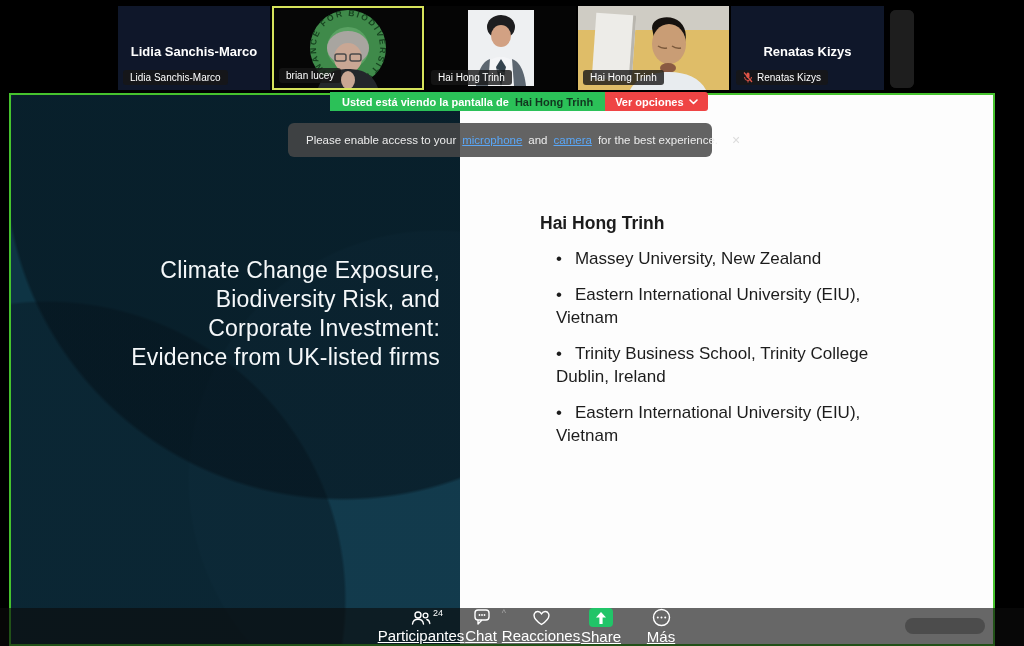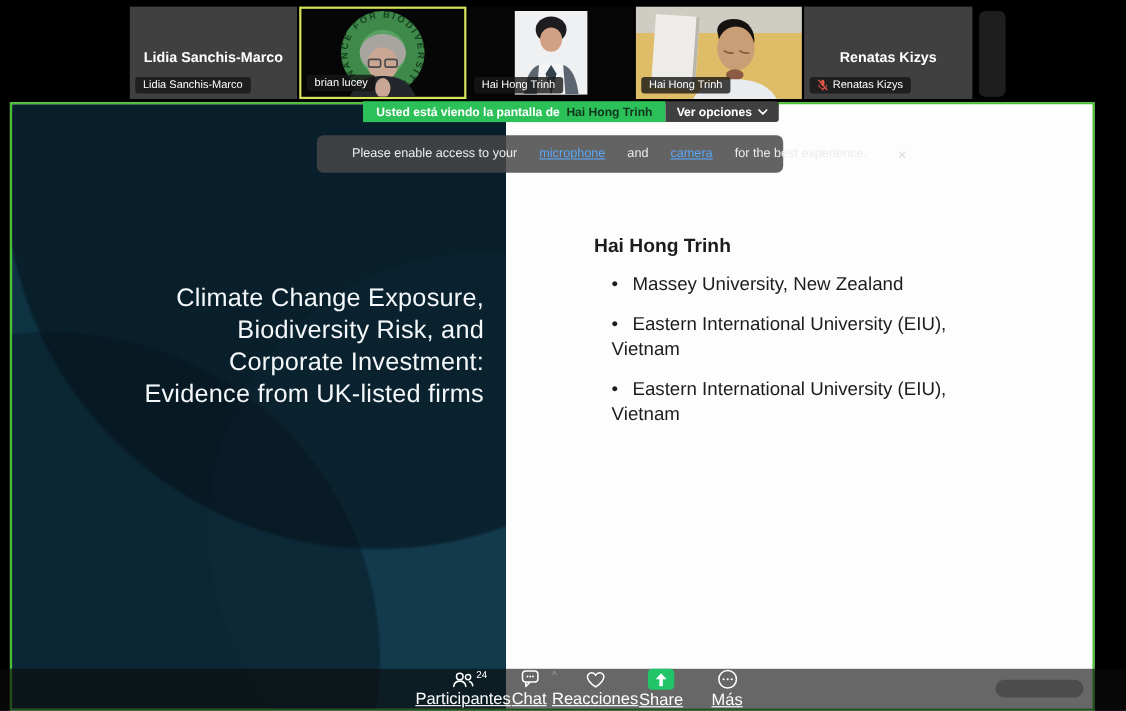--- a/index.html
+++ b/index.html
@@ -1,21 +1,21 @@
 <!DOCTYPE html>
 <html><head>
 <meta charset="utf-8">
 <style>
   * { margin:0; padding:0; box-sizing:border-box; }
   html,body { width:1024px; height:646px; background:#000; overflow:hidden;
               font-family:"Liberation Sans", sans-serif; }
   .stage { position:relative; width:1024px; height:646px; background:#000; }
 
   
-  .tile { position:absolute; top:6px; height:84px; background:#404040; overflow:hidden; }
+  .tile { position:absolute; top:6px; height:84px; background:#0f172a; overflow:hidden; }
   .tile.active { border:2px solid #d6e35b; }
   .center-name { position:absolute; left:0; right:0; top:38px; text-align:center;
                  color:#fff; font-weight:bold; font-size:13px; }
   .tag { position:absolute; left:5px; bottom:5px; background:rgba(22,22,22,0.8);
          color:#fff; font-size:10px; padding:2px 7px; border-radius:3px;
          display:flex; align-items:center; gap:4px; white-space:nowrap; }
   .next-btn { position:absolute; left:890px; top:10px; width:24px; height:78px;
               background:#1e1e1e; border-radius:6px; display:flex; align-items:center;
               justify-content:center; cursor:pointer; }
 
@@ -44,28 +44,28 @@
   .authors { position:absolute; left:540px; top:203px; width:382px; color:#1c1c1c; }
   .authors .a-name { font-weight:bold; font-size:17.5px; margin:10px 0 2px 0; }
   .authors .a-item { font-size:17px; line-height:23px; margin:13px 16px; }
   .authors .bullet { display:inline-block; margin-right:13px; }
 
   
   .banner { position:absolute; left:330px; top:92px; height:19px; display:flex; }
   .banner-green { background:#2bc158; color:#fff; font-size:11px; font-weight:bold;
                   display:flex; align-items:center; padding:0 12px; white-space:nowrap; }
   .banner-green .pname { color:#12351f; margin-left:6px; }
-  .banner-btn { background:#404040; color:#fff; font-size:11px; font-weight:bold;
+  .banner-btn { background:#ef4444; color:#fff; font-size:11px; font-weight:bold;
                 display:flex; align-items:center; gap:5px; padding:0 10px;
                 border-radius:0 3px 3px 0; cursor:pointer; white-space:nowrap; }
 
   
   .notice { position:absolute; left:288px; top:123px; width:424px; height:34px;
             background:rgba(72,72,72,0.85); border-radius:6px; display:flex;
-            align-items:center; padding:0 12px; gap:20px; color:#ececec; font-size:11.5px;
+            align-items:center; padding:0 12px; gap:6px; color:#ececec; font-size:11.5px;
             white-space:nowrap; }
   .notice a { color:#5aa7f7; text-decoration:underline; cursor:pointer; }
   .notice .close { margin-left:auto; color:#dcdcdc; font-size:14px; cursor:pointer; padding-left:8px; }
 
   
   .toolbar-overlay { position:absolute; left:0; top:608px; width:1024px; height:38px;
                      background:rgba(12,12,12,0.62); }
   .toolbar { position:absolute; left:391px; top:607px; height:39px; display:flex;text-align:center; }
   .t-item { width:60px; height:39px; display:flex; flex-direction:column; align-items:center;
             justify-content:center; cursor:pointer; position:relative; color:#fff; }
@@ -177,20 +177,21 @@
 
   <div class="slide-title">Climate Change Exposure,
 Biodiversity Risk, and
 Corporate Investment:
 Evidence from UK-listed firms</div>
 
   <div class="authors">
     <div class="a-name">Hai Hong Trinh</div>
     <div class="a-item"><span class="bullet">•</span><span>Massey University, New Zealand</span></div>
     <div class="a-item"><span class="bullet">•</span><span>Eastern International University (EIU), Vietnam</span></div>
+    <div class="a-item"><span class="bullet">•</span><span>Trinity Business School, Trinity College Dublin, Ireland</span></div>
     <div class="a-item"><span class="bullet">•</span><span>Eastern International University (EIU), Vietnam</span></div>
   </div>
 
   <div class="banner">
     <div class="banner-green">
       <span>Usted está viendo la pantalla de</span>
       <span class="pname">Hai Hong Trinh</span>
     </div>
     <div class="banner-btn">
       <span>Ver opciones</span>

